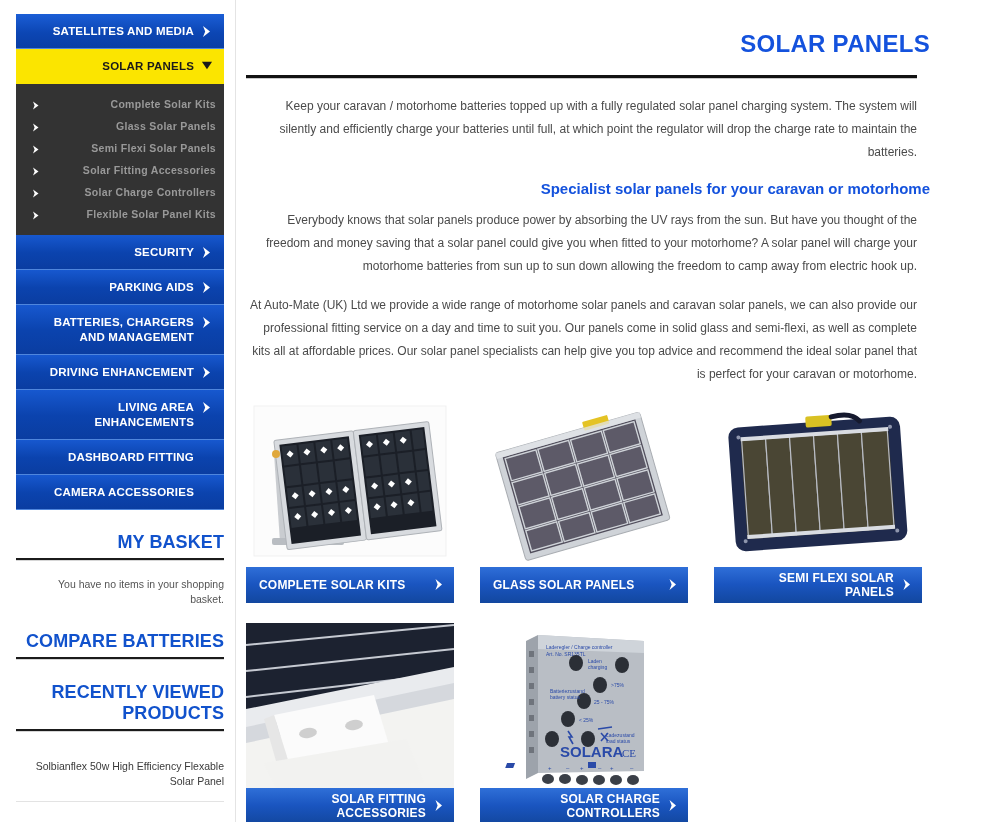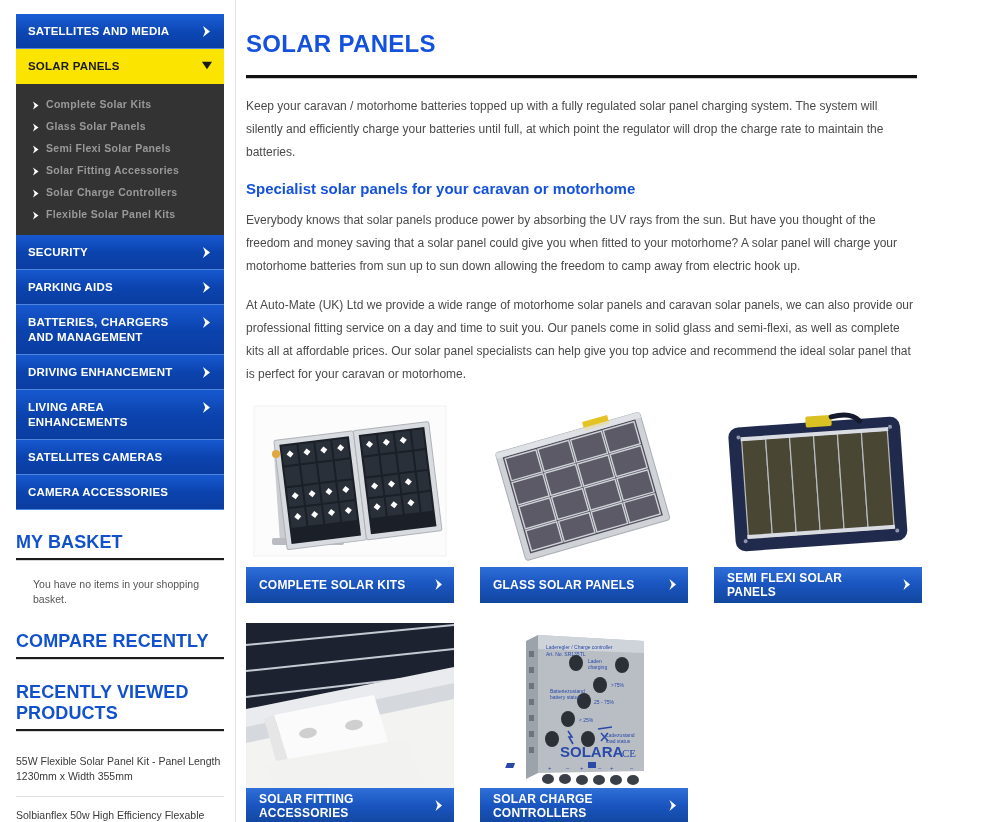--- a/index.html
+++ b/index.html
@@ -11,20 +11,21 @@
     font-family: "Liberation Sans", sans-serif;
     overflow: hidden;
     position: relative;
   }
 
   
   .page {
     display: flex;
     width: 998px;
     height: 822px;
+    text-align: right;
   }
 
   .sidebar {
     width: 236px;
     flex: 0 0 236px;
     padding: 14px 0 0 16px;
     position: relative;
   }
   .sidebar::after {
     content: "";
@@ -401,44 +402,43 @@
       <div class="nav-item">
         <span>LIVING AREA ENHANCEMENTS</span>
         <span class="caret">
           <svg viewBox="0 0 12 13">
               <path d="M2 1 L9 6.5 L2 12 L4.2 6.5 Z" fill="#ffffff"></path>
             </svg>
         </span>
       </div>
 
       <div class="nav-item">
-        <span>SATELLITES CAMERAS</span>
+        <span>DASHBOARD FITTING</span>
       </div>
 
       <div class="nav-item">
         <span>CAMERA ACCESSORIES</span>
       </div>
     </nav>
 
     <section class="side-block">
       <div class="side-title">MY BASKET</div>
       <div class="side-rule"></div>
       <div class="side-text">You have no items in your shopping basket.</div>
     </section>
 
     <section class="side-block">
-      <div class="side-title">COMPARE RECENTLY</div>
+      <div class="side-title">COMPARE BATTERIES</div>
       <div class="side-rule"></div>
     </section>
 
     <section class="side-block">
       <div class="side-title">RECENTLY VIEWED PRODUCTS</div>
       <div class="side-rule"></div>
       <div class="rvp-list">
-        <div class="rvp-item first">55W Flexible Solar Panel Kit - Panel Length 1230mm x Width 355mm</div>
         <div class="rvp-item">Solbianflex 50w High Efficiency Flexable Solar Panel</div>
 
       </div>
     </section>
 
   </aside>
 
   <main class="content">
 
     <h1 class="page-title">SOLAR PANELS</h1>

